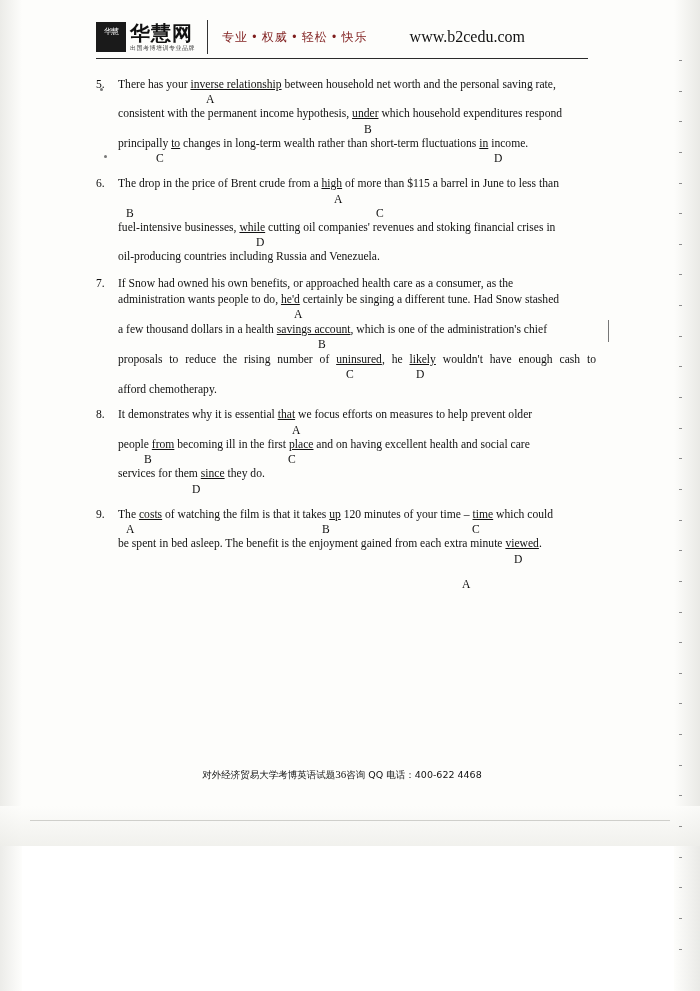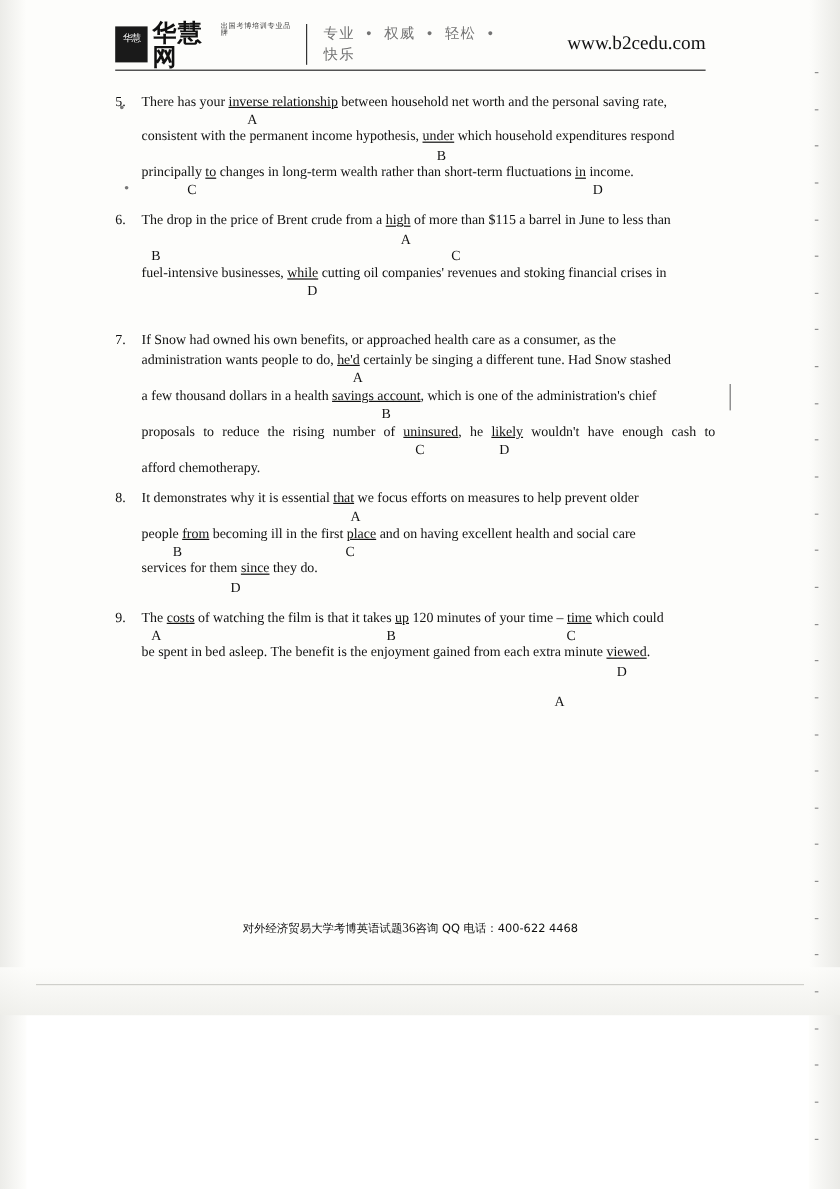--- a/index.html
+++ b/index.html
@@ -88,21 +88,21 @@
     font-size: 8px;
     line-height: 9px;
     font-family: "DejaVu Sans", sans-serif;
     text-align: center;
     padding-top: 5px;
     box-sizing: border-box;
     letter-spacing: -1px;
   }
   .logo-text {
     display: flex;
-    flex-direction: row;
+    flex-direction: column;
     line-height: 1;
   }
   .logo-main {
     font-family: "DejaVu Sans", sans-serif;
     font-size: 20px;
     font-weight: bold;
     color: #111;
     letter-spacing: 1px;
   }
   .logo-sub {
@@ -112,23 +112,23 @@
     letter-spacing: .5px;
     margin-top: 2px;
   }
   .header-divider {
     width: 1px;
     height: 34px;
     background: #333;
     margin: 0 14px 0 12px;
   }
   .header-slogan {
-    font-family: Liberation Mono, monospace;
+    font-family: Liberation Sans, sans-serif;
     font-size: 12px;
-    color: #737373;
+    color: #7f1d1d;
     letter-spacing: 1px;
   }
   .header-url {
     font-family: "Liberation Serif", serif;
     font-size: 16px;
     color: #111;
     margin-left: 42px;
   }
   .header-rule {
     position: absolute;
@@ -303,21 +303,21 @@
           <span style="left: 238px;">A</span>
         </div>
         <div class="marks">
           <span style="left: 30px;">B</span>
           <span style="left: 280px;">C</span>
         </div>
         <div class="qline"><span class="indent">&nbsp;</span><span>fuel-intensive businesses, </span><span class="u">while</span><span> cutting oil companies' revenues and stoking financial crises in</span></div>
         <div class="marks">
           <span style="left: 160px;">D</span>
         </div>
-        <div class="qline"><span class="indent">&nbsp;</span></div>
+        <div class="qline"><span class="indent">&nbsp;</span><span>oil-producing countries including Russia and Venezuela.</span></div>
       </div>
       <div class="qblock q7">
         <div class="qline"><span class="qnum">7.</span><span>If Snow had owned his own benefits, or approached health care as a consumer, as the</span></div>
         <div class="qline"><span class="indent">&nbsp;</span><span>administration wants people to do, </span><span class="u">he'd</span><span> certainly be singing a different tune. Had Snow stashed</span></div>
         <div class="marks">
           <span style="left: 198px;">A</span>
         </div>
         <div class="qline"><span class="indent">&nbsp;</span><span>a few thousand dollars in a health </span><span class="u">savings account</span><span>, which is one of the administration's chief</span></div>
         <div class="marks">
           <span style="left: 222px;">B</span>

